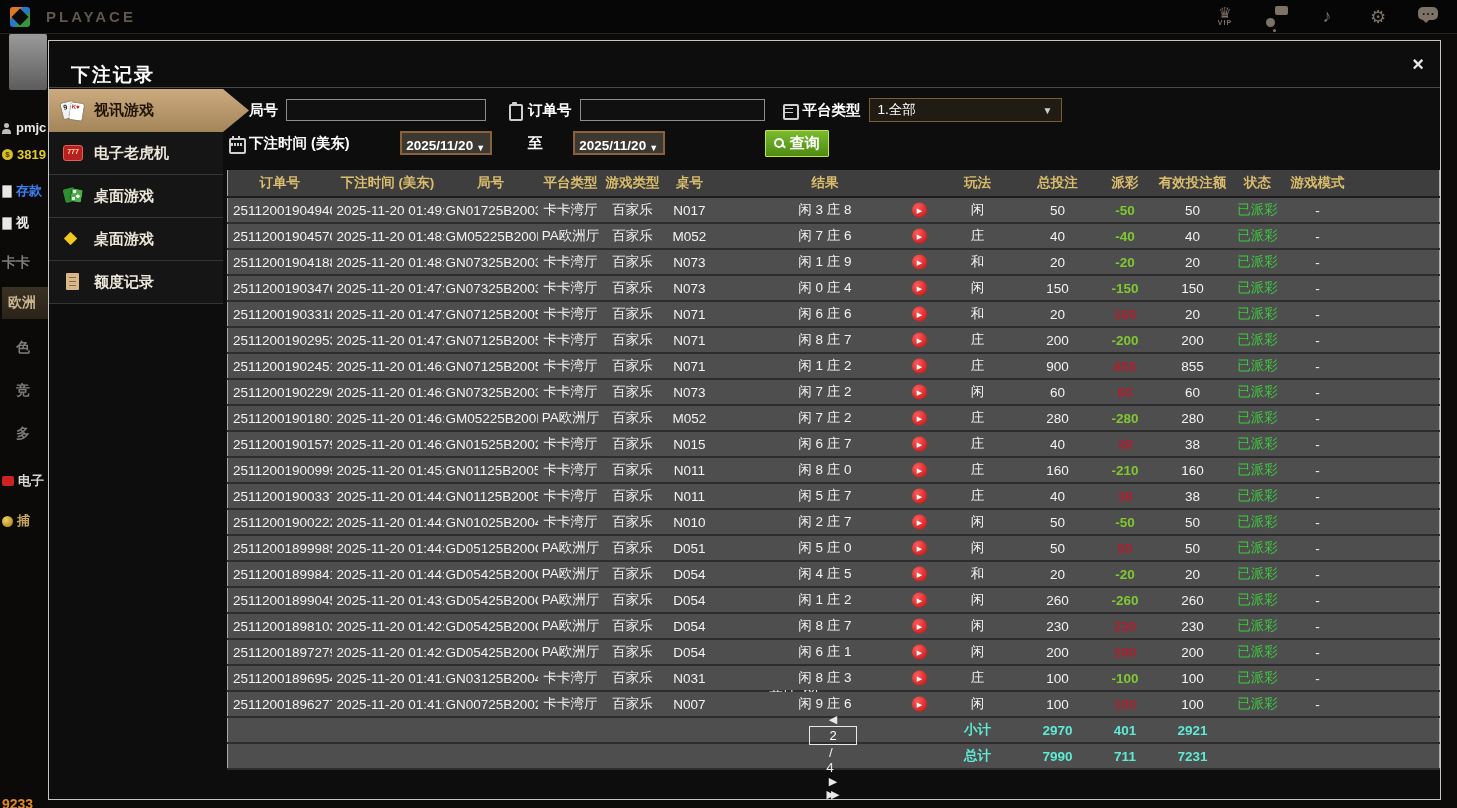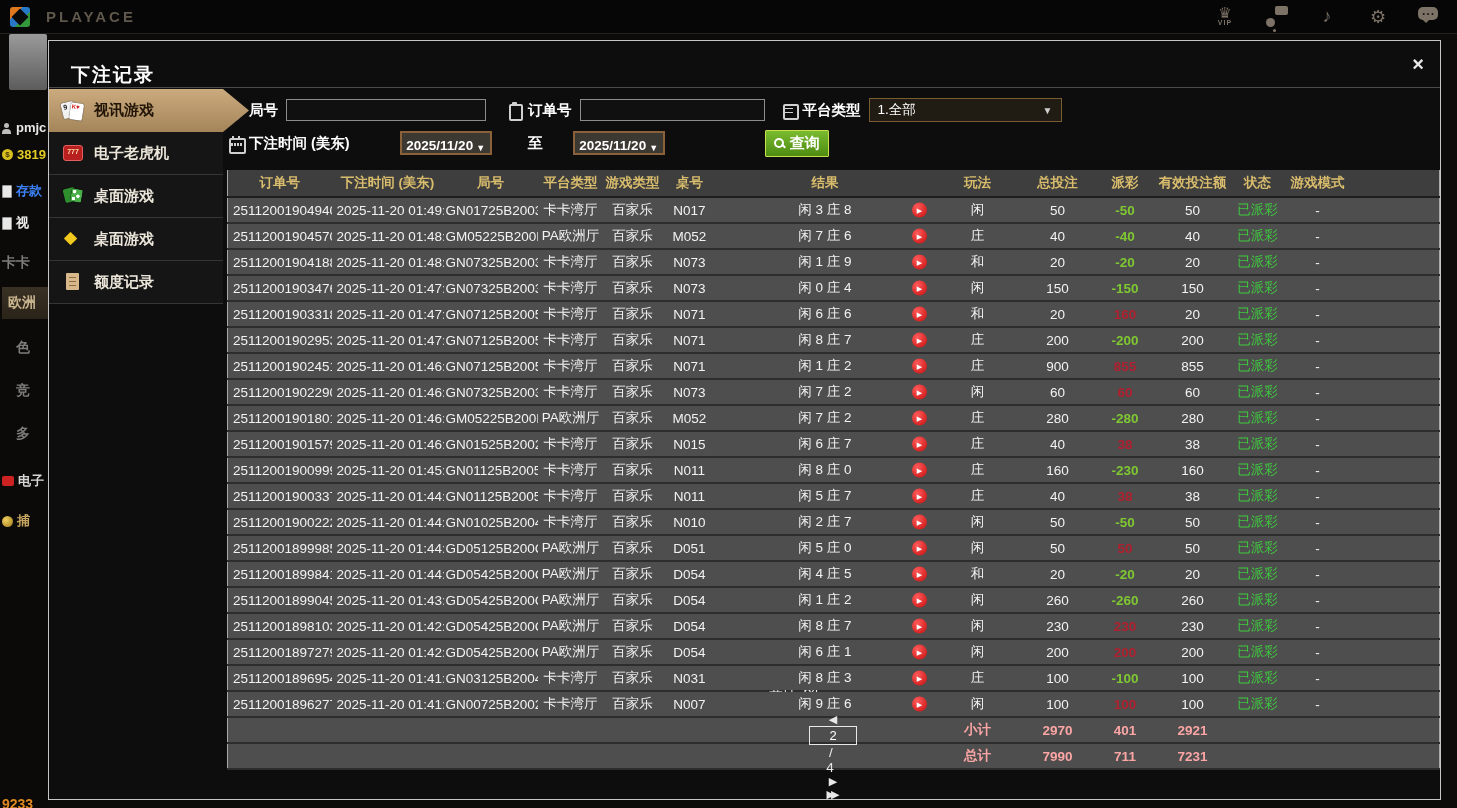--- a/index.html
+++ b/index.html
@@ -103,21 +103,21 @@
   #records{margin-top:14px;border-collapse:collapse;table-layout:fixed;width:1212px;border-left:1px solid #a8a8a8;border-right:1px solid #a8a8a8;}
   #records th{background:#3e3e3e;color:#d9bc6c;font-size:13.5px;font-weight:bold;height:27px;border-bottom:2px solid #1e1e1e;white-space:nowrap;overflow:hidden;}
   #records td{background:#4e4e4e;color:#f2f2f2;font-size:13.5px;height:26px;border-bottom:2px solid #2d2d2d;text-align:center;white-space:nowrap;overflow:hidden;padding:0 2px;}
   #records td.l{text-align:left;padding-left:5px;}
   #records td.res{position:relative;}
   .play{position:absolute;right:6px;top:50%;transform:translateY(-50%);width:15px;height:15px;border-radius:50%;background:radial-gradient(circle at 35% 30%,#ff5a5a,#c50d0d);display:inline-flex;align-items:center;justify-content:center;cursor:pointer;}
   .play .tri{color:#fff;font-size:7px;line-height:7px;margin-left:1px;}
   #records td.win{color:#b01f2e;font-weight:bold;}
   #records td.loss{color:#7fc832;font-weight:bold;}
   #records td.status{color:#3fc93f;}
-  #records td.sum{color:#fca5a5;font-weight:bold;}
+  #records td.sum{color:#5eead4;font-weight:bold;}
 
   
   #pager{width:1212px;display:flex;align-items:center;justify-content:flex-end;height:28px;margin-top:3px;color:#e8e8e8;font-size:13.5px;flex-direction:column;}
   .pg-txt{white-space:nowrap;}
   .pg-perpage{margin-right:110px;}
   .pg-total{margin-right:78px;}
   .pg-btn{cursor:pointer;color:#e8e8e8;font-size:11px;padding:0 6px;}
   .pg-first::before{content:"◀◀";letter-spacing:-4px;padding-right:4px;}
   .pg-prev::before{content:"◀";}
   .pg-next::before{content:"▶";}
@@ -479,21 +479,21 @@
               <td class="l">2025-11-20 01:45:36</td>
               <td>GN01125B2005G</td>
               <td>卡卡湾厅</td>
               <td>百家乐</td>
               <td>N011</td>
               <td class="res"><span class="res-txt">闲 8 庄 0</span><span class="play">
                   <span class="tri">▶</span>
                 </span></td>
               <td>庄</td>
               <td>160</td>
-              <td class="loss">-230</td>
+              <td class="loss">-210</td>
               <td>160</td>
               <td class="status">已派彩</td>
               <td>-</td>
               <td></td>
             </tr>
             <tr>
               <td class="l">251120019003377</td>
               <td class="l">2025-11-20 01:44:56</td>
               <td>GN01125B2005F</td>
               <td>卡卡湾厅</td>

